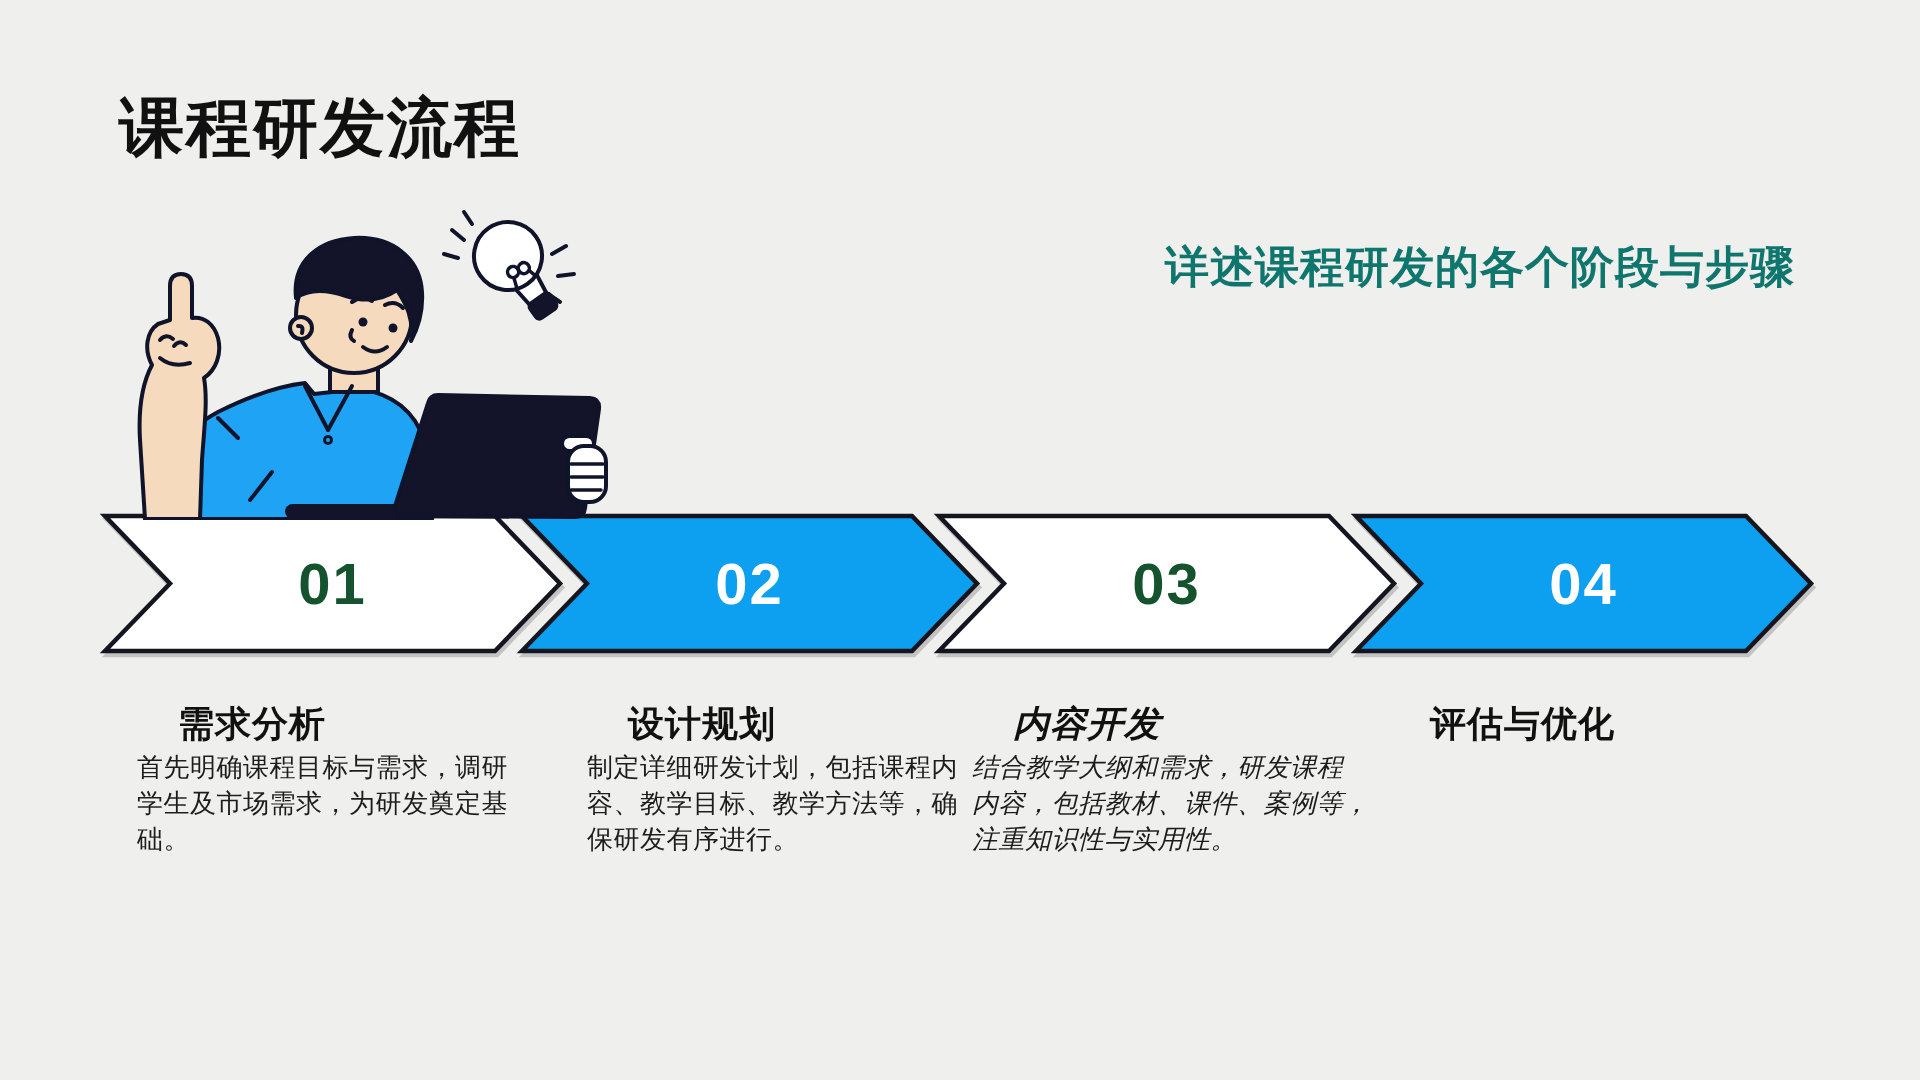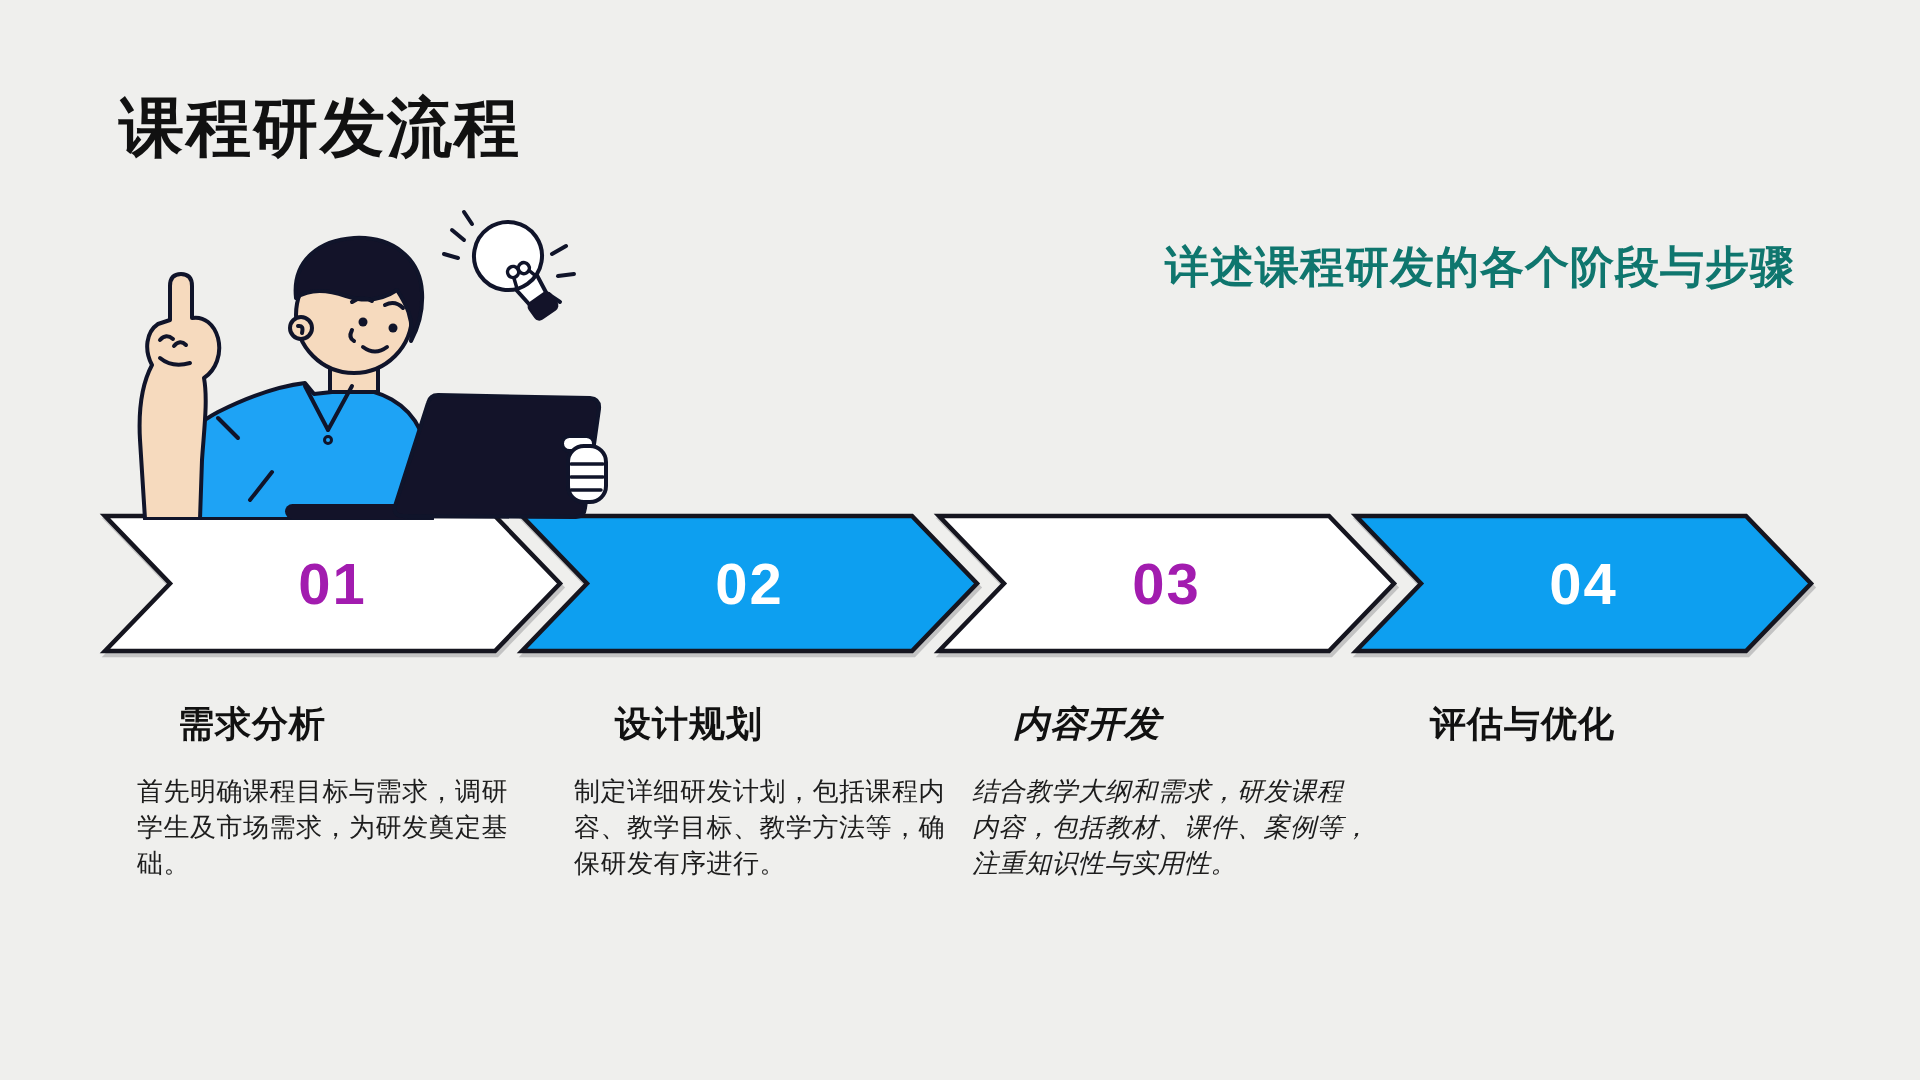--- a/index.html
+++ b/index.html
@@ -46,45 +46,44 @@
     position: absolute;
     top: 516px; height: 135px;
     width: 455px;
     line-height: 135px;
     text-align: center;
     font-size: 58px;
     font-weight: 800;
     letter-spacing: 2px;
     z-index: 4;
   }
-  .step-number.on-white { color: #a21caf; }
+  .step-number.on-white { color: #14532d; }
   .step-number.on-blue  { color: #FFFFFF; }
   .step-number.n1 { left: 105px; }
   .step-number.n2 { left: 522px; }
   .step-number.n3 { left: 939px; }
   .step-number.n4 { left: 1356px; }
   .step-block {
     position: absolute;
     top: 700px;
     width: 420px;
     z-index: 1;
   }
   .step-block.b1 { left: 137px; }
-  .step-block.b2 { left: 574px; }
+  .step-block.b2 { left: 587px; }
   .step-block.b3 { left: 972px; font-style: italic; }
   .step-block.b4 { left: 1389px; }
   .step-heading {
     font-size: 36px;
     font-weight: 900;
     color: #111111;
     letter-spacing: 1px;
     margin-left: 41px;
   }
   .step-body {
-    margin-top: 24px;
     font-size: 26px;
     line-height: 36px;
     color: #1D1D1D;
     white-space: pre;
     letter-spacing: 0.5px;
   }
   .ill-outline { stroke: #10142A; stroke-width: 4; fill: none; stroke-linecap: round; stroke-linejoin: round; }
 </style>
 </head>
 <body>

